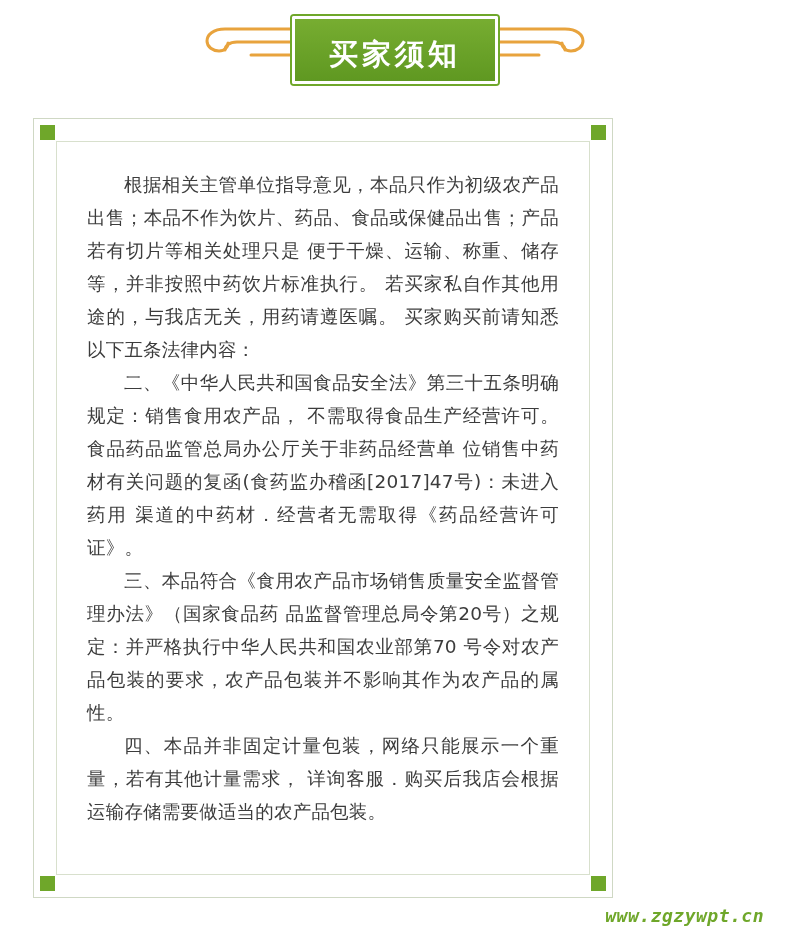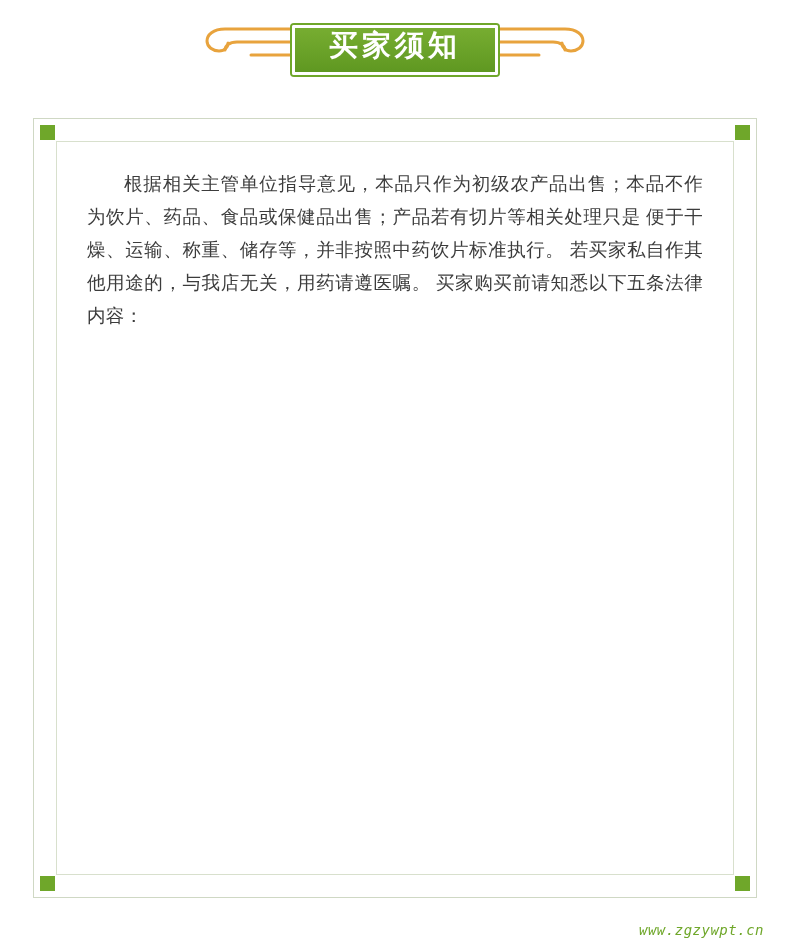--- a/index.html
+++ b/index.html
@@ -31,43 +31,42 @@
   }
   .header-deco.left  { left: 185px; }
   .header-deco.right { right: 185px; }
   .title-plate {
     position: relative;
     z-index: 3;
     background: #6fa72a;
     background: linear-gradient(180deg, #77ad31 0%, #5f9821 100%);
     border: 3px solid #ffffff;
     box-shadow: 0 0 0 2px #6fa72a;
-    padding: 2px 34px 11px 34px;
+    padding: 20px 34px 11px 34px;
     border-radius: 2px;
   }
   .title-plate .title-text {
     color: #ffffff;
     font-size: 29px;
     font-weight: bold;
     letter-spacing: 4px;
     line-height: 1.1;
     white-space: nowrap;
   }
 
   
   .frame {
     position: absolute;
     left: 33px;
     top: 118px;
-    width: 724px;
+    width: 580px;
     height: 780px;
     border: 1px solid #cfd8c4;
     box-sizing: border-box;
     background: #ffffff;
-    font-family: Liberation Serif, serif;
   }
   .frame-inner {
     position: absolute;
     left: 22px;
     top: 22px;
     right: 22px;
     bottom: 22px;
     border: 1px solid #d8e0cd;
     box-sizing: border-box;
     padding: 26px 30px 20px 30px;
@@ -94,26 +93,26 @@
     text-justify: inter-ideograph;
     text-indent: 2em;
     margin: 0 0 0 0;
     letter-spacing: 0.2px;
   }
 
   
   .watermark {
     position: absolute;
     right: 26px;
-    bottom: 12px;
+    bottom: 24px;
     color: #6fa72a;
     font-family: "DejaVu Sans Mono", "Liberation Mono", monospace;
-    font-size: 14px;
+    font-size: 18px;
     font-style: italic;
-    font-weight: normal;
+    font-weight: bold;
     letter-spacing: 0.5px;
   }
 </style>
 </head>
 <body>
 
 <div class="header">
 
   <svg class="header-deco left" viewBox="0 0 118 42">
     <g fill="none" stroke="#e8a33d" stroke-width="3" stroke-linecap="round">
@@ -138,16 +137,19 @@
 </div>
 
 <div class="frame">
   <span class="corner tl"></span>
   <span class="corner tr"></span>
   <span class="corner bl"></span>
   <span class="corner br"></span>
 
   <div class="frame-inner">
     <p class="para">根据相关主管单位指导意见，本品只作为初级农产品出售；本品不作为饮片、药品、食品或保健品出售；产品若有切片等相关处理只是 便于干燥、运输、称重、储存等，并非按照中药饮片标准执行。 若买家私自作其他用途的，与我店无关，用药请遵医嘱。 买家购买前请知悉以下五条法律内容：</p>
+    <p class="para">二、《中华人民共和国食品安全法》第三十五条明确规定：销售食用农产品， 不需取得食品生产经营许可。食品药品监管总局办公厅关于非药品经营单 位销售中药材有关问题的复函(食药监办稽函[2017]47号)：未进入药用 渠道的中药材．经营者无需取得《药品经营许可证》。</p>
+    <p class="para">三、本品符合《食用农产品市场销售质量安全监督管理办法》（国家食品药 品监督管理总局令第20号）之规定：并严格执行中华人民共和国农业部第70 号令对农产品包装的要求，农产品包装并不影响其作为农产品的属性。</p>
+    <p class="para">四、本品并非固定计量包装，网络只能展示一个重量，若有其他计量需求， 详询客服．购买后我店会根据运输存储需要做适当的农产品包装。</p>
   </div>
 </div>
 
 <div class="watermark">www.zgzywpt.cn</div>
 
 </body></html>

